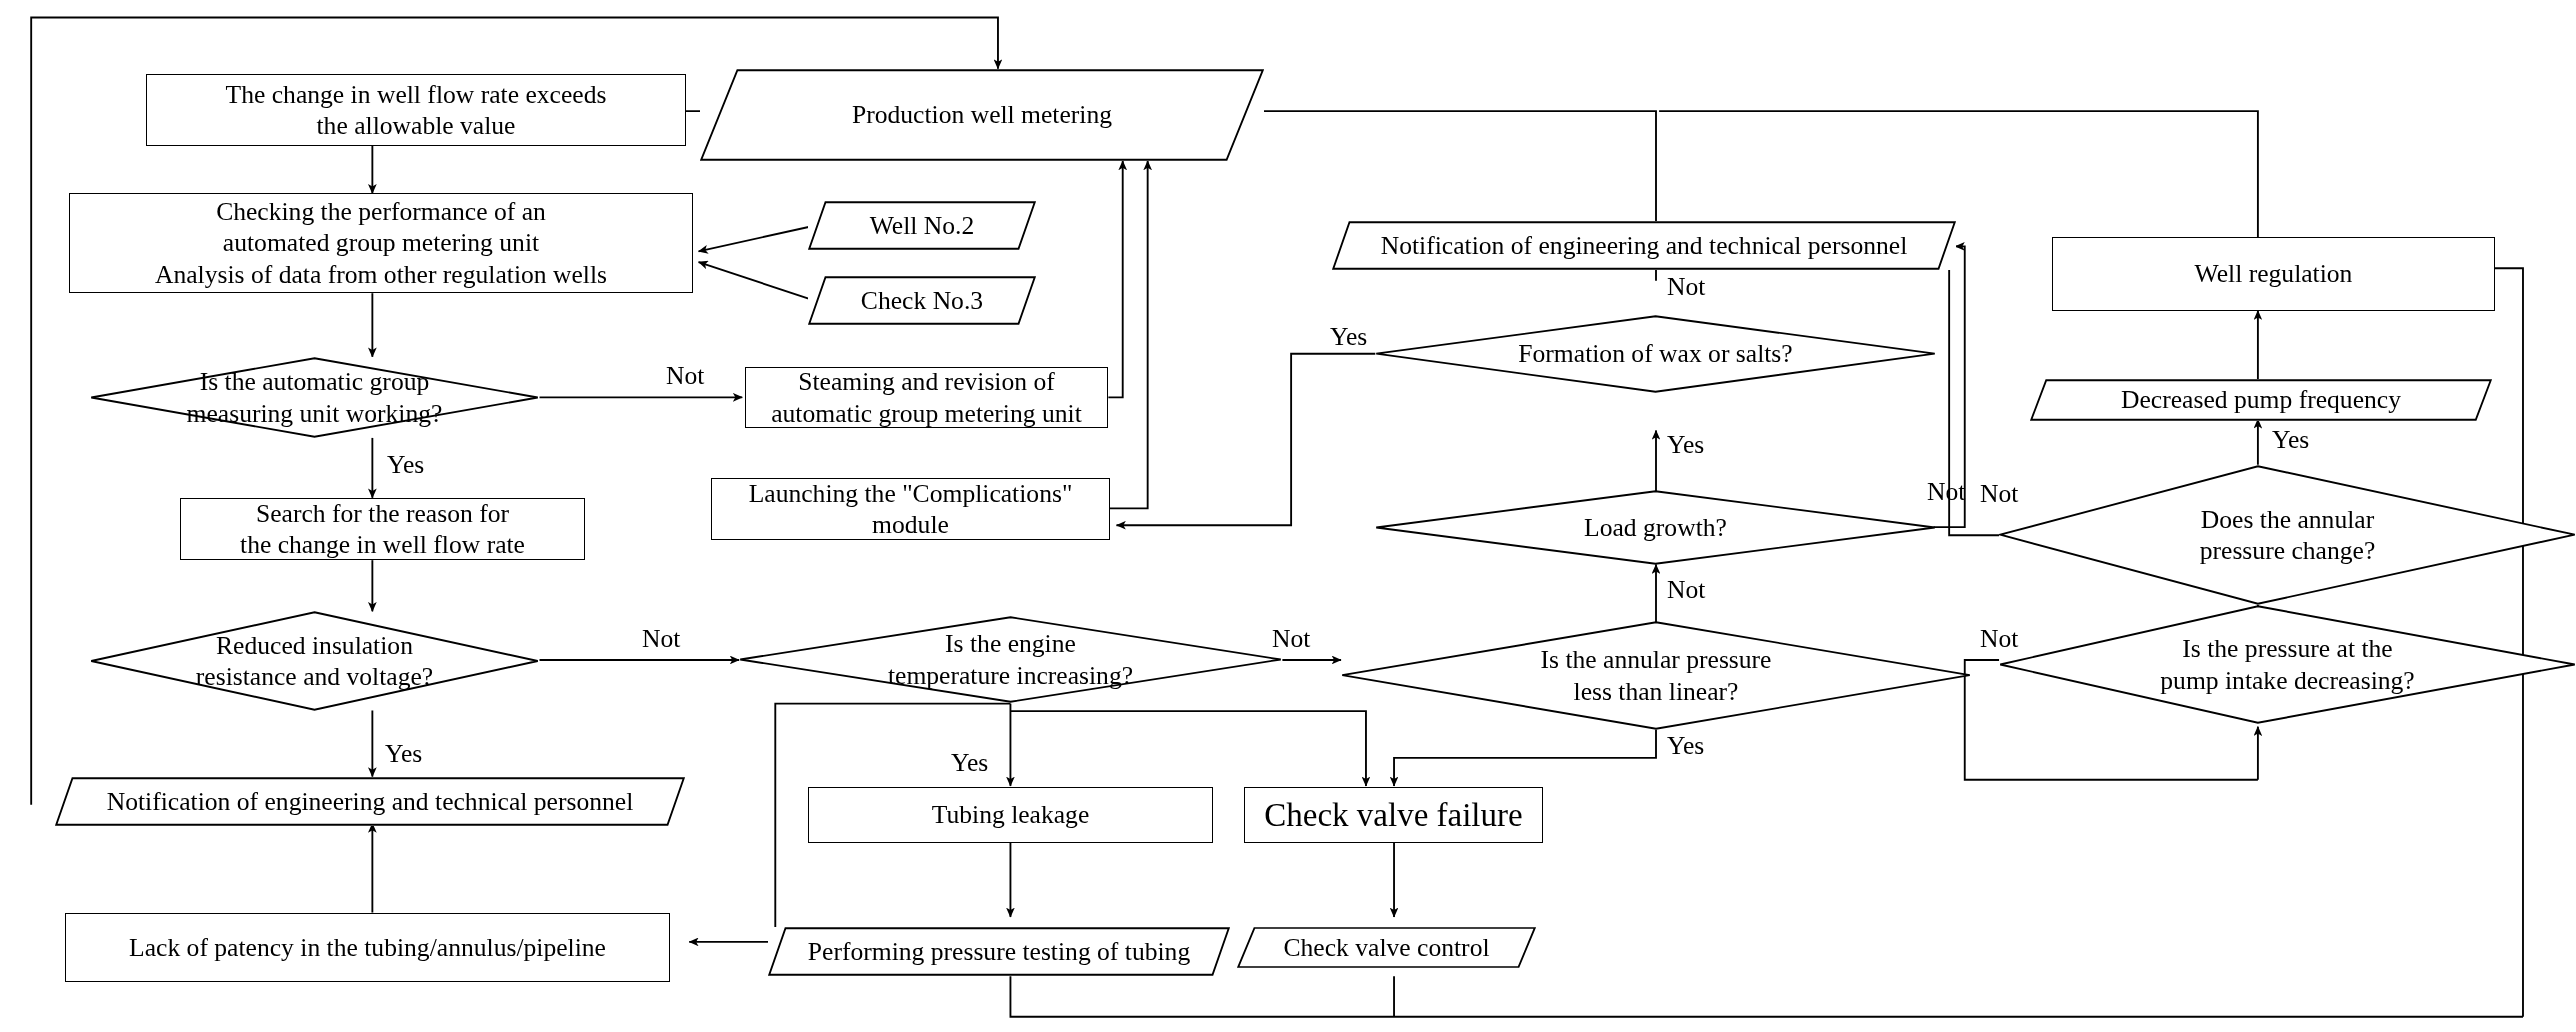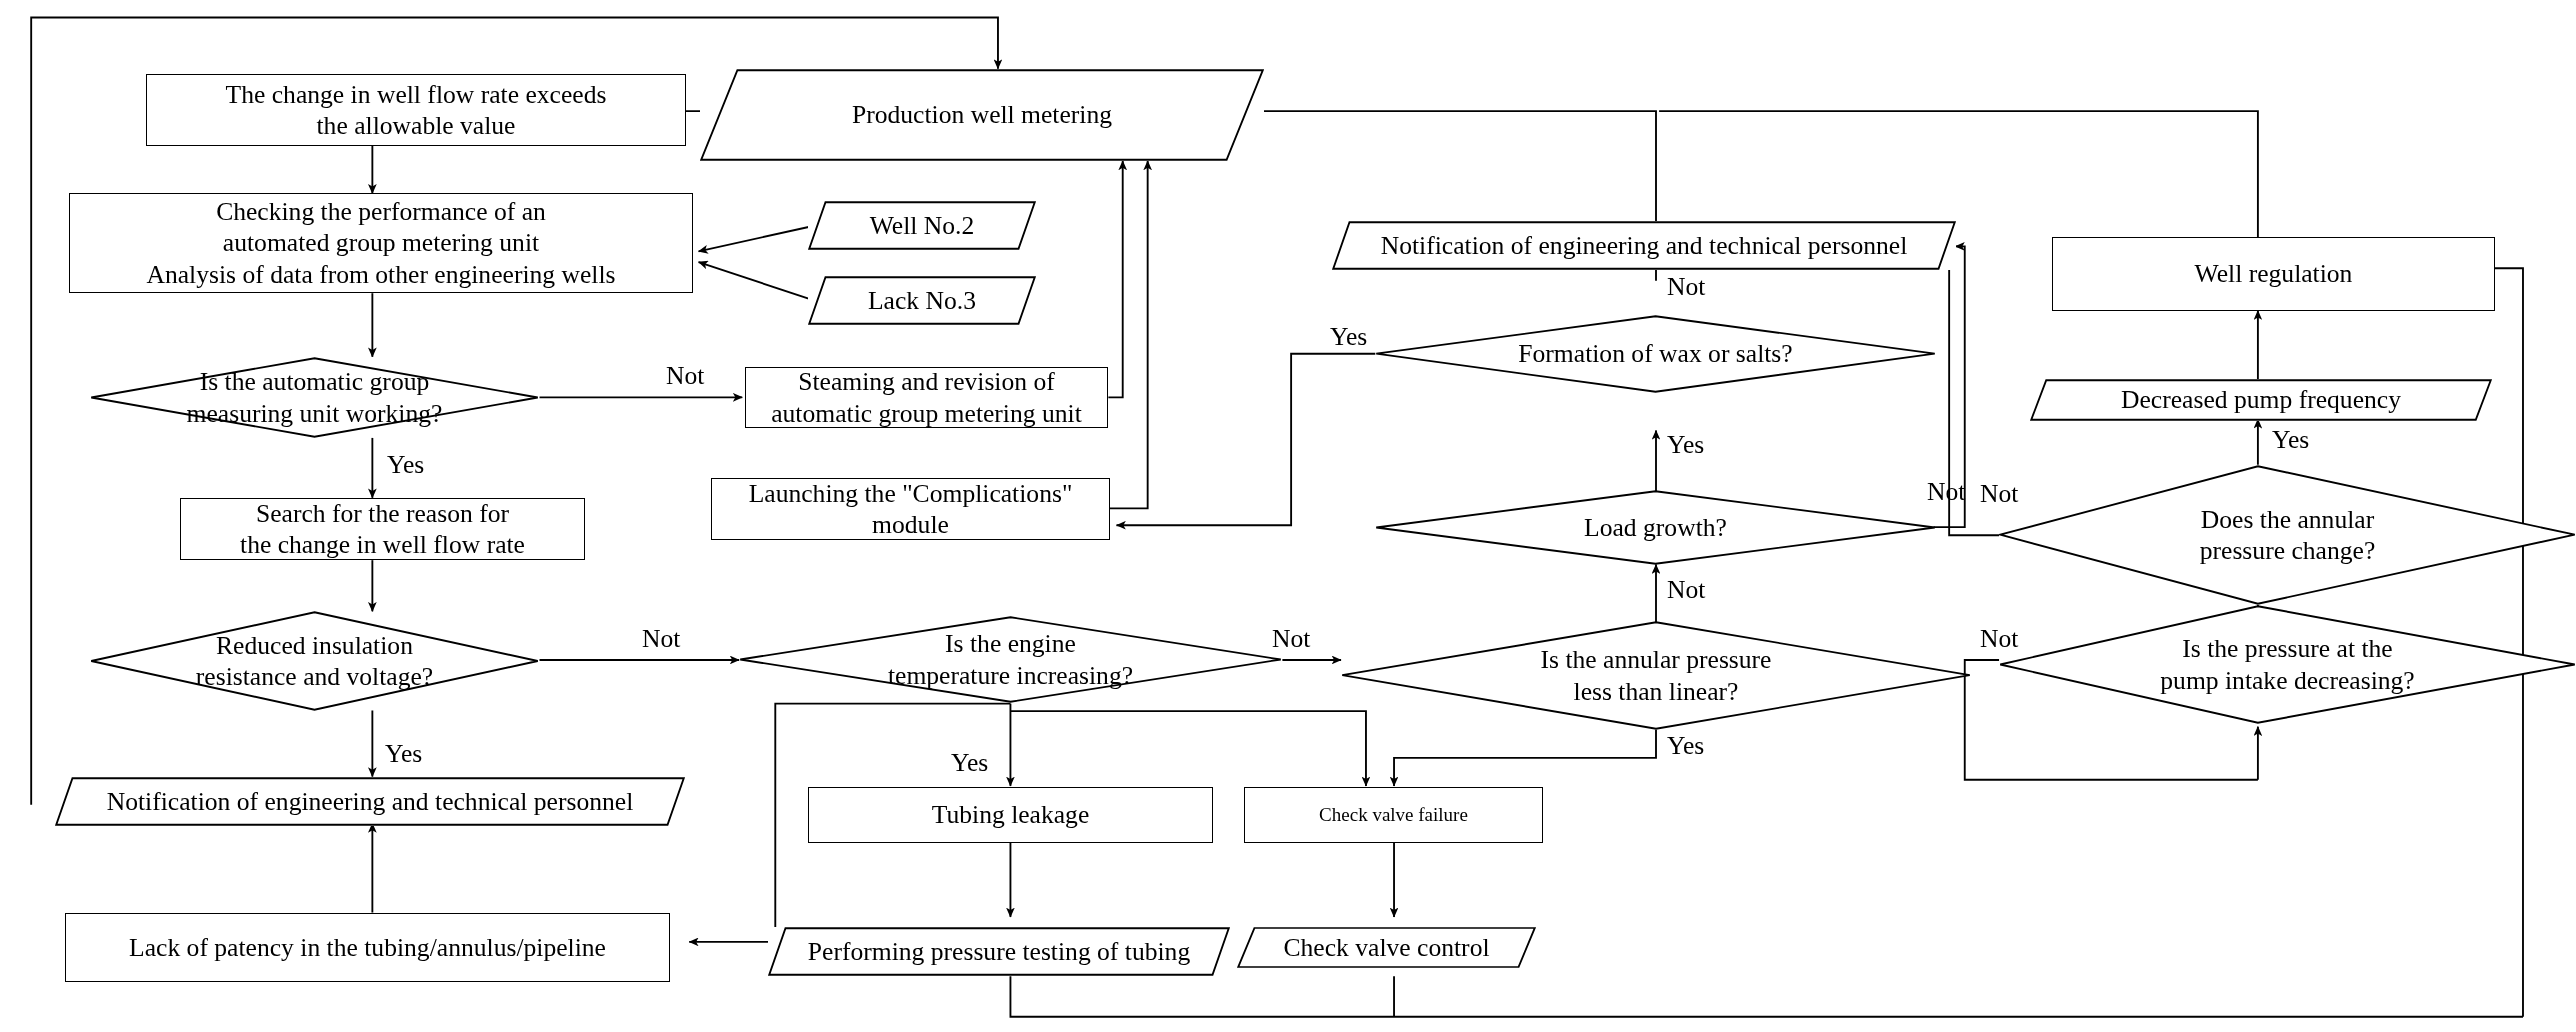--- a/index.html
+++ b/index.html
@@ -132,35 +132,35 @@
   <div class="node" style="left:700px;top:69px;width:564px;height:92px;font-size:25.6px;">
     <svg viewBox="0 0 905 148" preserveAspectRatio="none" style="position:absolute;left:0;top:0;width:100%;height:100%;">
       <polygon points="60,2 903,2 845,146 2,146" fill="#fff" stroke="#000" stroke-width="3"></polygon>
     </svg>
     <span style="position:relative;z-index:2;">Production well metering</span>
   </div>
 
   <div class="node rect" style="left:69px;top:193px;width:624px;height:100px;font-size:25.6px;">
     <span>Checking the performance of an
 automated group metering unit
-Analysis of data from other engineering wells</span>
+Analysis of data from other regulation wells</span>
   </div>
 
   <div class="node" style="left:808px;top:201px;width:228px;height:49px;font-size:25.6px;">
     <svg viewBox="0 0 365 78" preserveAspectRatio="none" style="position:absolute;left:0;top:0;width:100%;height:100%;">
       <polygon points="28,2 363,2 337,76 2,76" fill="#fff" stroke="#000" stroke-width="3"></polygon>
     </svg>
     <span style="position:relative;z-index:2;">Well No.2</span>
   </div>
 
   <div class="node" style="left:808px;top:276px;width:228px;height:49px;font-size:25.6px;">
     <svg viewBox="0 0 365 78" preserveAspectRatio="none" style="position:absolute;left:0;top:0;width:100%;height:100%;">
       <polygon points="28,2 363,2 337,76 2,76" fill="#fff" stroke="#000" stroke-width="3"></polygon>
     </svg>
-    <span style="position:relative;z-index:2;">Lack No.3</span>
+    <span style="position:relative;z-index:2;">Check No.3</span>
   </div>
 
   <div class="node diamond" style="left:90px;top:357px;width:449px;height:81px;font-size:25.6px;">
     <svg viewBox="0 0 720 130" preserveAspectRatio="none">
         <polygon points="360,2 718,65 360,128 2,65" fill="#fff" stroke="#000" stroke-width="3"></polygon>
       </svg>
     <span class="dlabel">Is the automatic group
 measuring unit working?</span>
   </div>
 
@@ -210,21 +210,21 @@
     <span>Tubing leakage</span>
   </div>
 
   <div class="node" style="left:768px;top:927px;width:462px;height:49px;font-size:25.6px;">
     <svg viewBox="0 0 740 78" preserveAspectRatio="none" style="position:absolute;left:0;top:0;width:100%;height:100%;">
       <polygon points="28,2 738,2 712,76 2,76" fill="#fff" stroke="#000" stroke-width="3"></polygon>
     </svg>
     <span style="position:relative;z-index:2;">Performing pressure testing of tubing</span>
   </div>
 
-  <div class="node rect" style="left:1244px;top:787px;width:299px;height:56px;font-size:19px;">
+  <div class="node rect" style="left:1244px;top:787px;width:299px;height:56px;font-size:33px;">
     <span>Check valve failure</span>
   </div>
 
   <div class="node" style="left:1237px;top:927px;width:299px;height:41px;font-size:25.6px;">
     <svg viewBox="0 0 480 78" preserveAspectRatio="none" style="position:absolute;left:0;top:0;width:100%;height:100%;">
       <polygon points="28,2 478,2 452,76 2,76" fill="#fff" stroke="#000" stroke-width="3"></polygon>
     </svg>
     <span style="position:relative;z-index:2;">Check valve control</span>
   </div>
 

